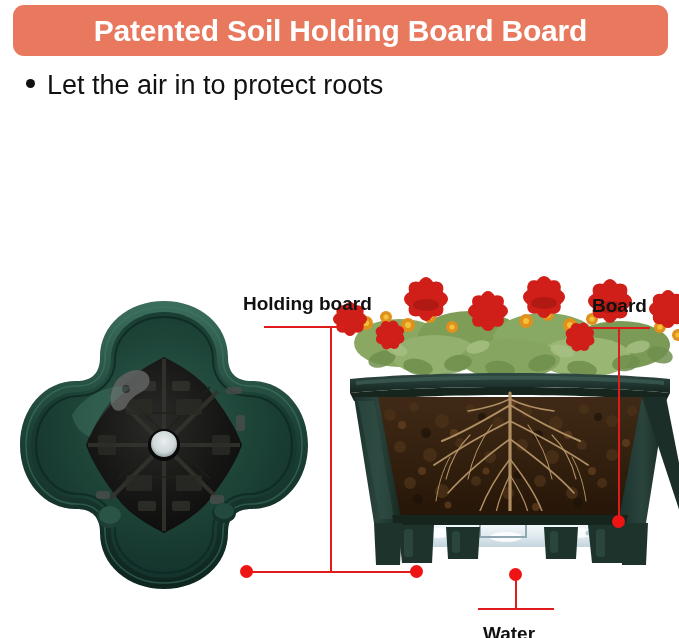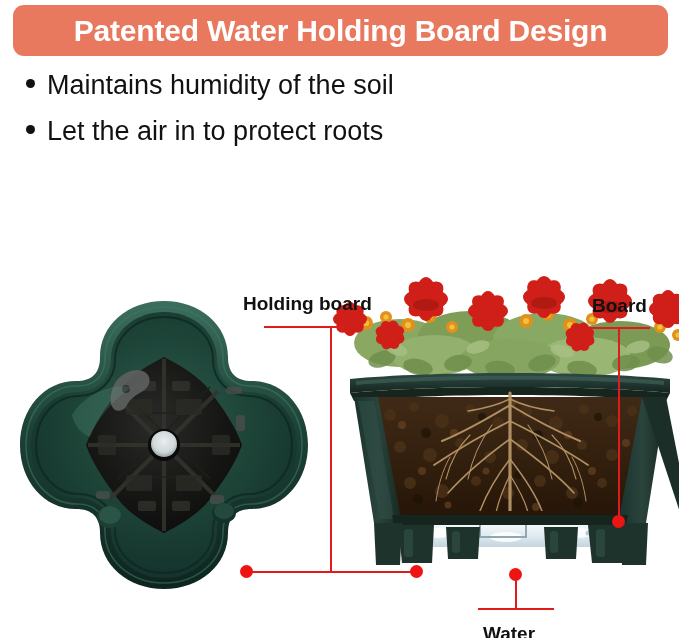--- a/index.html
+++ b/index.html
@@ -139,28 +139,24 @@
     left: 330px;
     top: 5px;
     width: 360px;
     height: 330px;
   }
 </style>
 </head>
 <body>
 
 <div class="banner">
-  <span class="banner-title">Patented Water Holding Board Design</span>
+  <span class="banner-title">Patented Soil Holding Board Board</span>
 </div>
 
 <div class="bullets">
-  <div class="bullet-row">
-    <span class="bullet-dot"></span>
-    <span class="bullet-text">Maintains humidity of the soil</span>
-  </div>
   <div class="bullet-row">
     <span class="bullet-dot"></span>
     <span class="bullet-text">Let the air in to protect roots</span>
   </div>
 </div>
 
 <div class="diagram">
 
   <svg class="board" viewBox="0 0 300 300">
     <defs>

